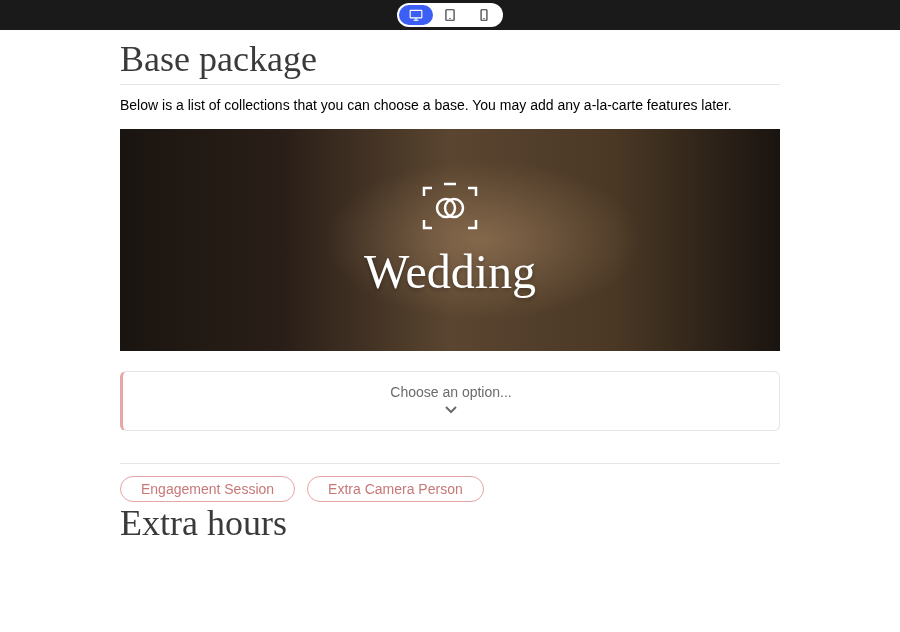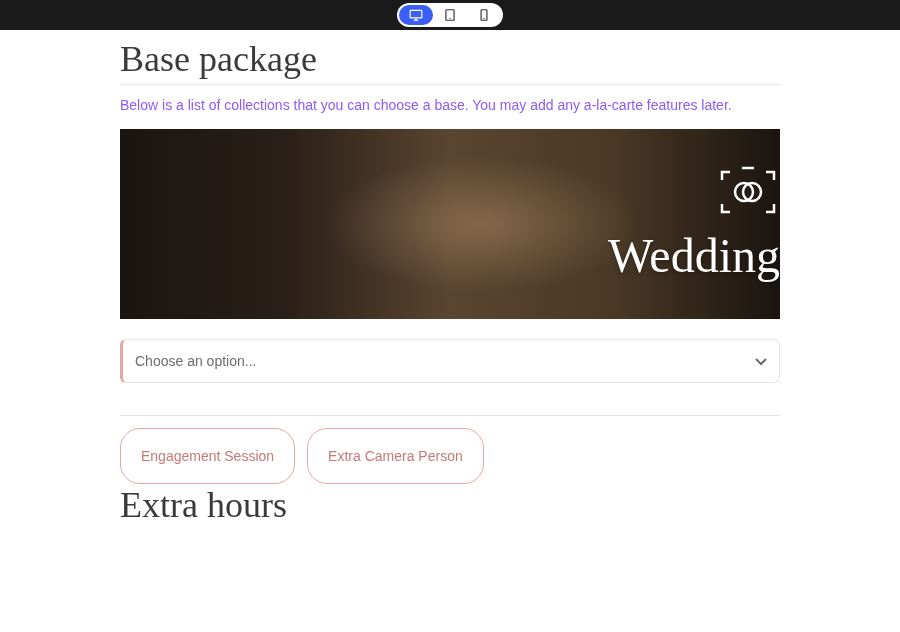--- a/index.html
+++ b/index.html
@@ -55,31 +55,31 @@
       color: #3a3a3a;
       font-weight: 400;
       margin-bottom: 4px;
     }
     .section-divider {
       border: none;
       border-top: 1px solid #e5e5e5;
       margin-bottom: 12px;
     }
     .section-description {
-      color: #8b5cf6;
+      color: #000000;
       font-size: 14px;
       margin-bottom: 16px;
     }
     .hero-image {
       width: 100%;
-      height: 190px;
+      height: 222px;
       background: linear-gradient(90deg, #1a1410 0%, #2a1f18 25%, #5a4530 50%, #4a3825 75%, #1a1410 100%);
       display: flex;
       flex-direction: column;
-      align-items: flex-end;
+      align-items: center;
       justify-content: center;
       margin-bottom: 20px;
       position: relative;
       overflow: hidden;
     }
     .hero-image::before {
       content: '';
       position: absolute;
       inset: 0;
       background: radial-gradient(ellipse 40% 60% at 55% 50%, rgba(200,160,120,0.4) 0%, transparent 60%);
@@ -108,37 +108,38 @@
       position: relative;
       border: 1px solid #e5e5e5;
       border-left: 3px solid #e8a5a5;
       border-radius: 6px;
       padding: 12px 12px;
       display: flex;
       align-items: center;
       justify-content: space-between;
       cursor: pointer;
       margin-bottom: 32px;
+      flex-direction: column;
     }
     .select-text {
       color: #6b6b6b;
       font-size: 14px;
     }
     .chevron {
       color: #6b6b6b;
     }
     .pill-container {
       display: flex;
       gap: 12px;
       flex-wrap: wrap;
     }
     .pill {
       border: 1px solid #e8a5a5;
       border-radius: 20px;
-      padding: 19px 20px;
+      padding: 4px 20px;
       color: #c97878;
       font-size: 14px;
       cursor: pointer;
       background: #fff;
     }
     .section {
     }
   </style>
 </head>
 <body>

